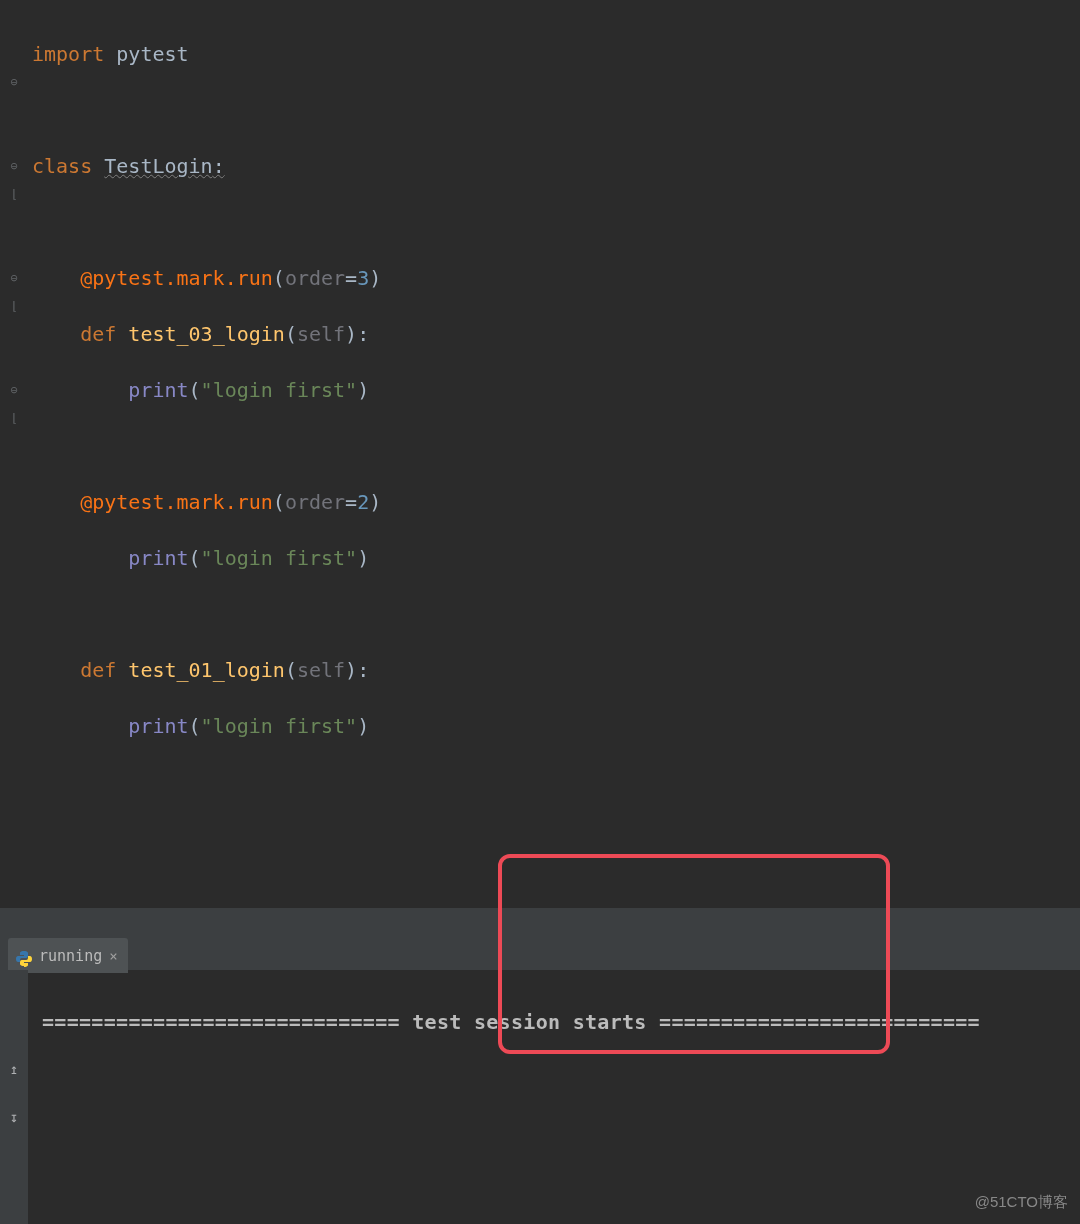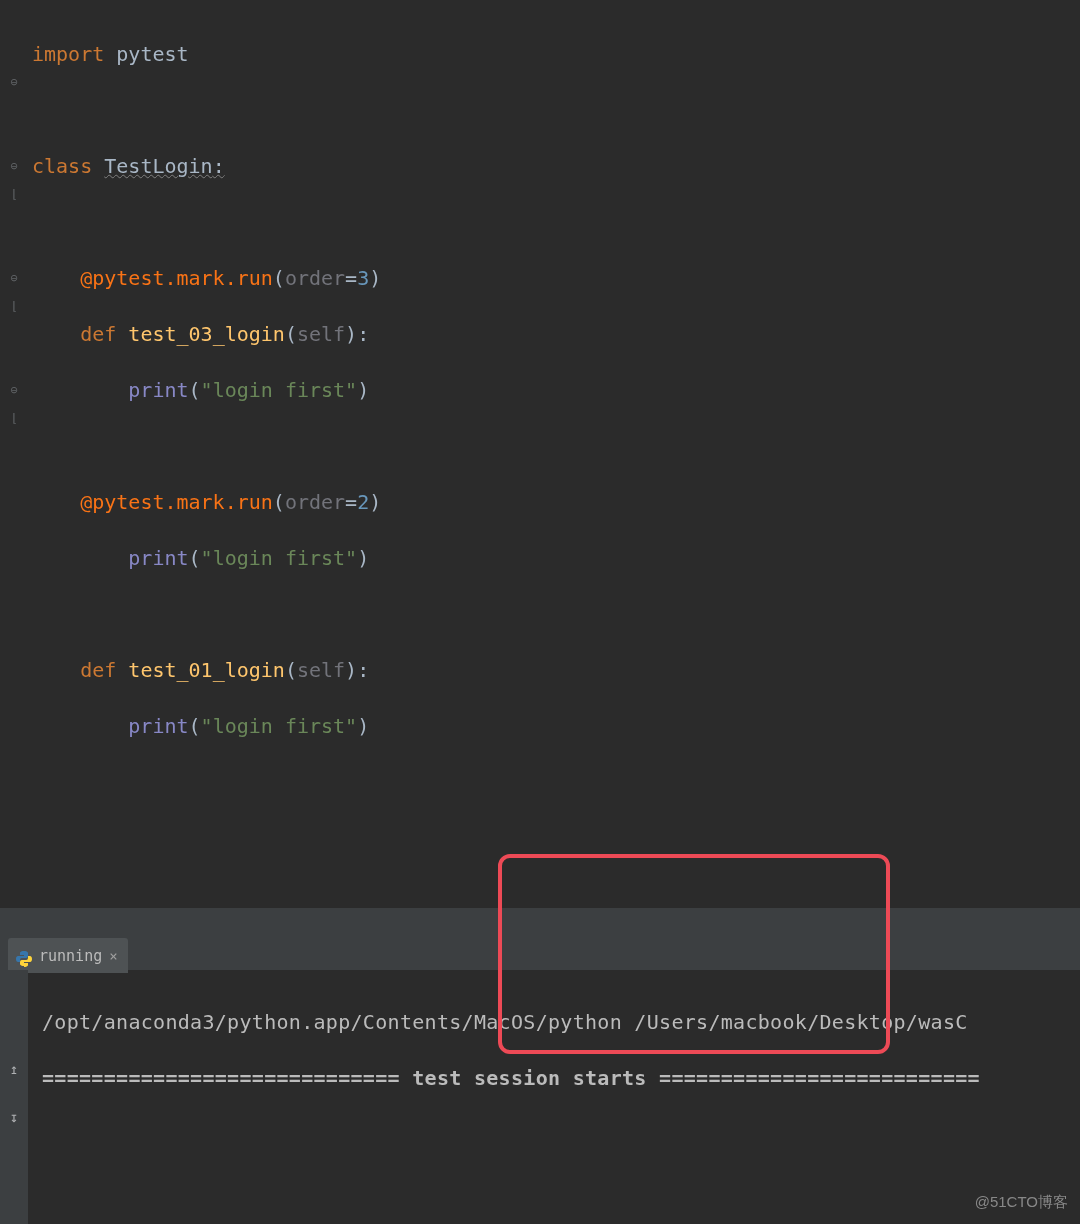--- a/index.html
+++ b/index.html
@@ -176,21 +176,20 @@
     </div>
   </div>
 
   <div class="terminal-area">
     <div class="side-gutter">
       <div class="side-btn">↥</div>
       <div class="side-btn">↧</div>
 
     </div>
     <div class="terminal">
-<div>/opt/anaconda3/python.app/Contents/MacOS/python /Users/macbook/Desktop/wasC</div>
 <div class="bold-line">============================= test session starts ==========================</div>
 
 
 
 
 
 
 
 
 

